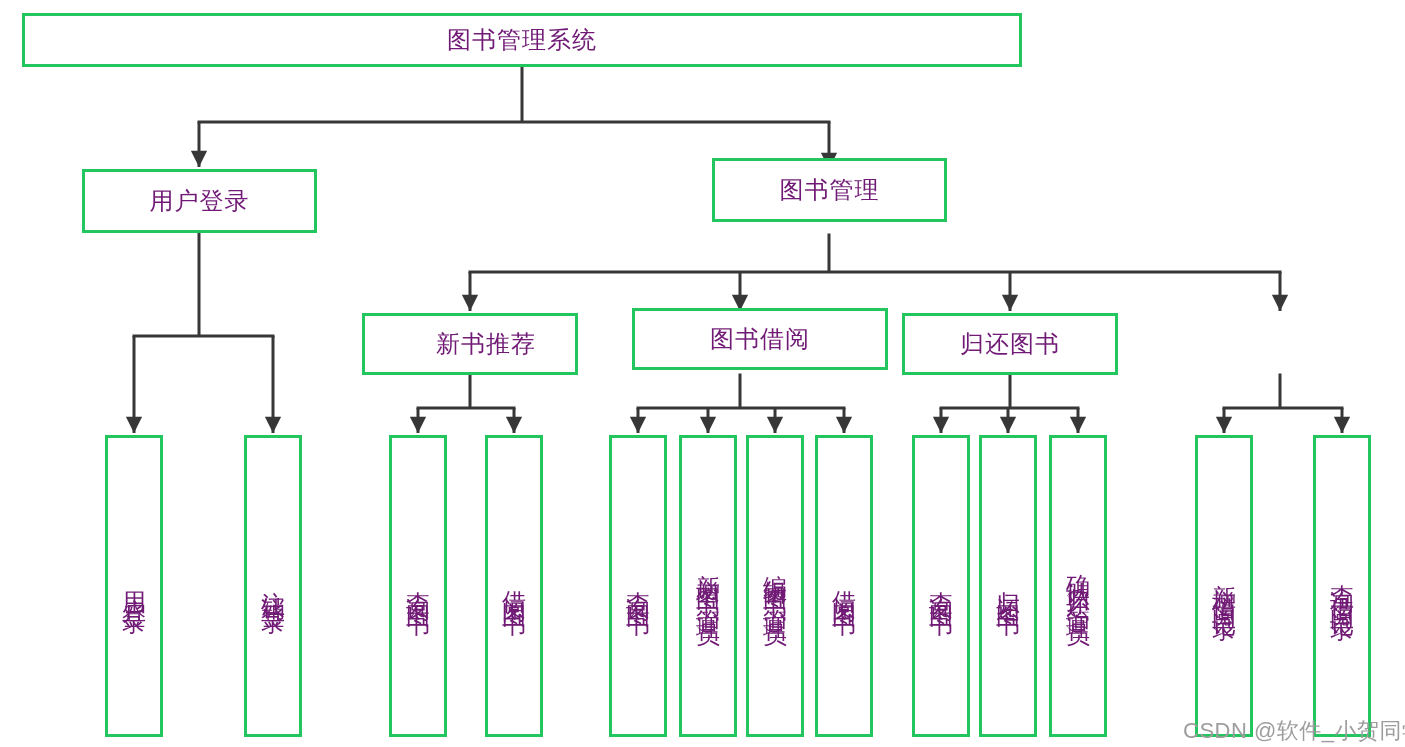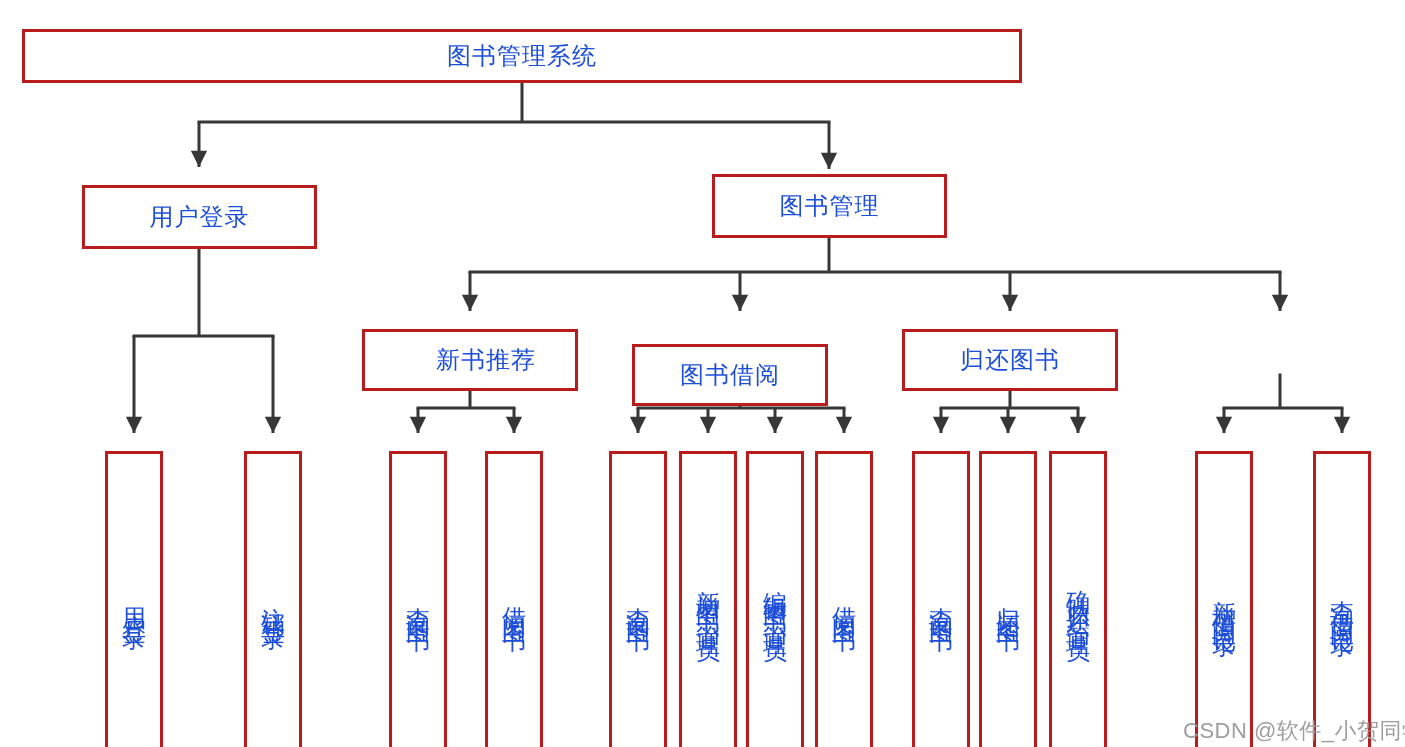--- a/index.html
+++ b/index.html
@@ -13,27 +13,26 @@
   }
   .wires {
     position: absolute;
     left: 0; top: 0;
     width: 1405px; height: 747px;
     pointer-events: none;
   }
   .node {
     position: absolute;
     box-sizing: border-box;
-    border: 3px solid #b91c1c;
+    border: 3px solid #22c55e;
     background: #ffffff;
     display: flex;
     align-items: center;
     justify-content: center;
-    color: #1d4ed8;
-    margin-top: 16px;
+    color: #701a75;
   }
   .hbox span {
     font-size: 24px;
     letter-spacing: 1px;
     white-space: nowrap;
   }
   .vbox span {
     writing-mode: vertical-rl;
     text-orientation: mixed;
     font-size: 24px;
@@ -102,21 +101,21 @@
   <div class="node hbox" style="left:82px; top:169px; width:235px; height:64px;">
     <span>用户登录</span>
   </div>
   <div class="node hbox" style="left:712px; top:158px; width:235px; height:64px;">
     <span>图书管理</span>
   </div>
 
   <div class="node hbox" style="left:362px; top:313px; width:216px; height:62px;padding-left:32px;">
     <span>新书推荐</span>
   </div>
-  <div class="node hbox" style="left:632px; top:328px; width:196px; height:62px;">
+  <div class="node hbox" style="left:632px; top:308px; width:256px; height:62px;">
     <span>图书借阅</span>
   </div>
   <div class="node hbox" style="left:902px; top:313px; width:216px; height:62px;">
     <span>归还图书</span>
   </div>
 
   <div class="node vbox" style="left:105px; top:435px; width:58px; height:302px;">
     <span>用户登录</span>
   </div>
   <div class="node vbox" style="left:244px; top:435px; width:58px; height:302px;">

